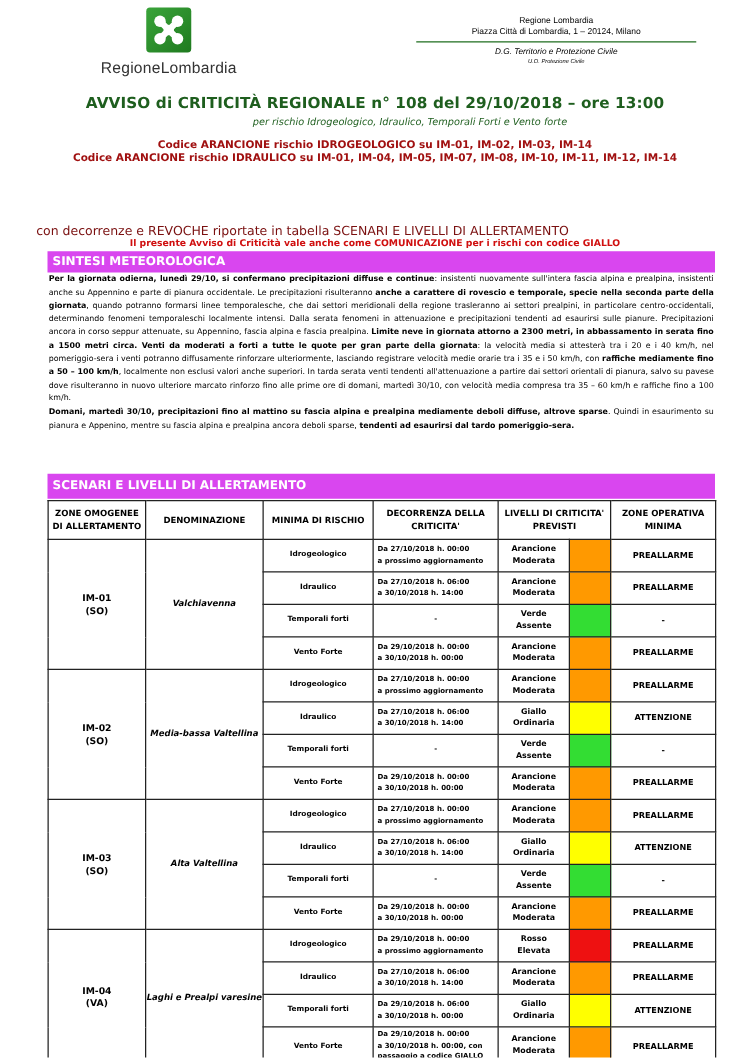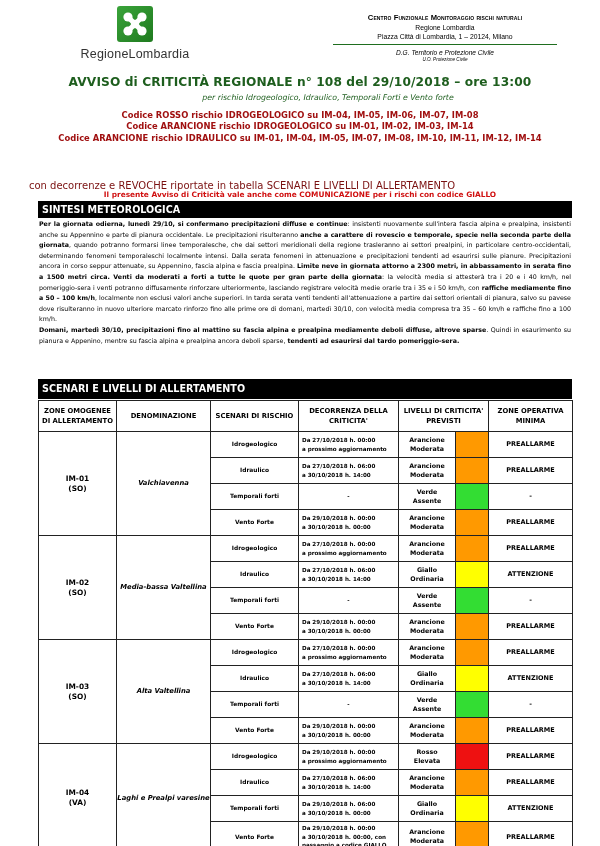--- a/index.html
+++ b/index.html
@@ -19,21 +19,21 @@
   .org-uo { font-size: 4.6px; font-style: italic; line-height: 6px; }
 
   .main-title { position: absolute; left: 0; width: 600px; top: 75px; text-align: center; font-family: "DejaVu Sans", sans-serif; font-weight: bold; font-size: 12.2px; color: #1e5e1e; letter-spacing: 0.1px; }
   .subtitle { position: absolute; left: 0; width: 600px; top: 93px; text-align: center; font-size: 7.8px; color: #1e5e1e; font-style: italic; padding-left: 28px; }
 
   .codes { position: absolute; left: 0; width: 600px; top: 110px; text-align: center; }
   .code-line { font-size: 8.4px; font-weight: bold; color: #a01010; line-height: 11.3px; }
   .note1 { position: absolute; left: 0; width: 484px; top: 180px; text-align: center; font-size: 10px; color: #7a1010; }
   .note2 { position: absolute; left: 0; width: 600px; top: 190px; text-align: center; font-size: 7.4px; color: #d01010; font-weight: bold; }
 
-  .section-bar { position: absolute; left: 38px; width: 534px; height: 17px; background: #000000; color: #fff; font-family: "DejaVu Sans", sans-serif; font-weight: bold; font-size: 9.6px; line-height: 17px; padding-left: 4px; box-sizing: border-box; }
+  .section-bar { position: absolute; left: 38px; width: 534px; height: 17px; background: #d946ef; color: #fff; font-family: "DejaVu Sans", sans-serif; font-weight: bold; font-size: 9.6px; line-height: 17px; padding-left: 4px; box-sizing: border-box; }
   .sec1 { top: 201px; }
   .sec2 { top: 379px; height: 20px; line-height: 20px; }
 
   .sintesi { position: absolute; left: 39px; top: 219px; width: 532px; font-family: "DejaVu Sans", sans-serif; font-size: 6.3px; line-height: 10.6px; text-align: justify; }
   .sintesi p { margin: 0; }
   .sintesi b { font-weight: bold; }
 
   
   .alert-table { position: absolute; left: 38px; top: 400px; width: 534px; border-collapse: collapse; table-layout: fixed; font-family: "DejaVu Sans", sans-serif; }
   .alert-table th, .alert-table td { border: 1px solid #222; padding: 0; text-align: center; vertical-align: middle; }
@@ -60,33 +60,31 @@
         <circle cx="25" cy="25" r="4.6"></circle>
         <circle cx="18" cy="18" r="4.2"></circle>
         <path d="M11 11 L25 25 M25 11 L11 25" stroke="#ffffff" stroke-width="5"></path>
       </g>
     </svg>
   </div>
   <div class="logo-text">RegioneLombardia</div>
 </div>
 
 <div class="org-block">
-  <div class="org-title">Centro Funzionale Monitoraggio rischi naturali</div>
   <div class="org-line">Regione Lombardia</div>
   <div class="org-line">Piazza Città di Lombardia, 1 – 20124, Milano</div>
   <div class="org-rule"></div>
   <div class="org-dg">D.G. Territorio e Protezione Civile</div>
   <div class="org-uo">U.O. Protezione Civile</div>
 </div>
 
 <div class="main-title">AVVISO di CRITICITÀ REGIONALE n° 108 del 29/10/2018 – ore 13:00</div>
 <div class="subtitle">per rischio Idrogeologico, Idraulico, Temporali Forti e Vento forte</div>
 
 <div class="codes">
-  <div class="code-line">Codice ROSSO rischio IDROGEOLOGICO su IM-04, IM-05, IM-06, IM-07, IM-08</div>
   <div class="code-line">Codice ARANCIONE rischio IDROGEOLOGICO su IM-01, IM-02, IM-03, IM-14</div>
   <div class="code-line">Codice ARANCIONE rischio IDRAULICO su IM-01, IM-04, IM-05, IM-07, IM-08, IM-10, IM-11, IM-12, IM-14</div>
 </div>
 
 <div class="note1">con decorrenze e REVOCHE riportate in tabella SCENARI E LIVELLI DI ALLERTAMENTO</div>
 <div class="note2">Il presente Avviso di Criticità vale anche come COMUNICAZIONE per i rischi con codice GIALLO</div>
 
 <div class="section-bar sec1">SINTESI METEOROLOGICA</div>
 <div class="sintesi">
   <p><b>Per la giornata odierna, lunedì 29/10, si confermano precipitazioni diffuse e continue</b><span>: insistenti nuovamente sull'intera fascia alpina e prealpina, insistenti anche su Appennino e parte di pianura occidentale. Le precipitazioni risulteranno </span><b>anche a carattere di rovescio e temporale, specie nella seconda parte della giornata</b><span>, quando potranno formarsi linee temporalesche, che dai settori meridionali della regione trasleranno ai settori prealpini, in particolare centro-occidentali, determinando fenomeni temporaleschi localmente intensi. Dalla serata fenomeni in attenuazione e precipitazioni tendenti ad esaurirsi sulle pianure. Precipitazioni ancora in corso seppur attenuate, su Appennino, fascia alpina e fascia prealpina. </span><b>Limite neve in giornata attorno a 2300 metri, in abbassamento in serata fino a 1500 metri circa. Venti da moderati a forti a tutte le quote per gran parte della giornata</b><span>: la velocità media si attesterà tra i 20 e i 40 km/h, nel pomeriggio-sera i venti potranno diffusamente rinforzare ulteriormente, lasciando registrare velocità medie orarie tra i 35 e i 50 km/h, con </span><b>raffiche mediamente fino a 50 – 100 km/h</b><span>, localmente non esclusi valori anche superiori. In tarda serata venti tendenti all'attenuazione a partire dai settori orientali di pianura, salvo su pavese dove risulteranno in nuovo ulteriore marcato rinforzo fino alle prime ore di domani, martedì 30/10, con velocità media compresa tra 35 – 60 km/h e raffiche fino a 100 km/h.</span></p>
@@ -102,21 +100,21 @@
       <col style="width:88px">
       <col style="width:100px">
       <col style="width:57px">
       <col style="width:33px">
       <col style="width:84px">
   </colgroup>
   <thead>
     <tr>
       <th>ZONE OMOGENEE DI ALLERTAMENTO</th>
       <th>DENOMINAZIONE</th>
-      <th>SCENARI DI RISCHIO</th>
+      <th>MINIMA DI RISCHIO</th>
       <th>DECORRENZA DELLA CRITICITA'</th>
       <th colspan="2">LIVELLI DI CRITICITA' PREVISTI</th>
       <th>ZONE OPERATIVA MINIMA</th>
     </tr>
   </thead>
   <tbody id="table-body">
       <tr>
         <td rowspan="4" class="zone-cell">
                    <div>IM-01</div>
                    <div>(SO)</div>

